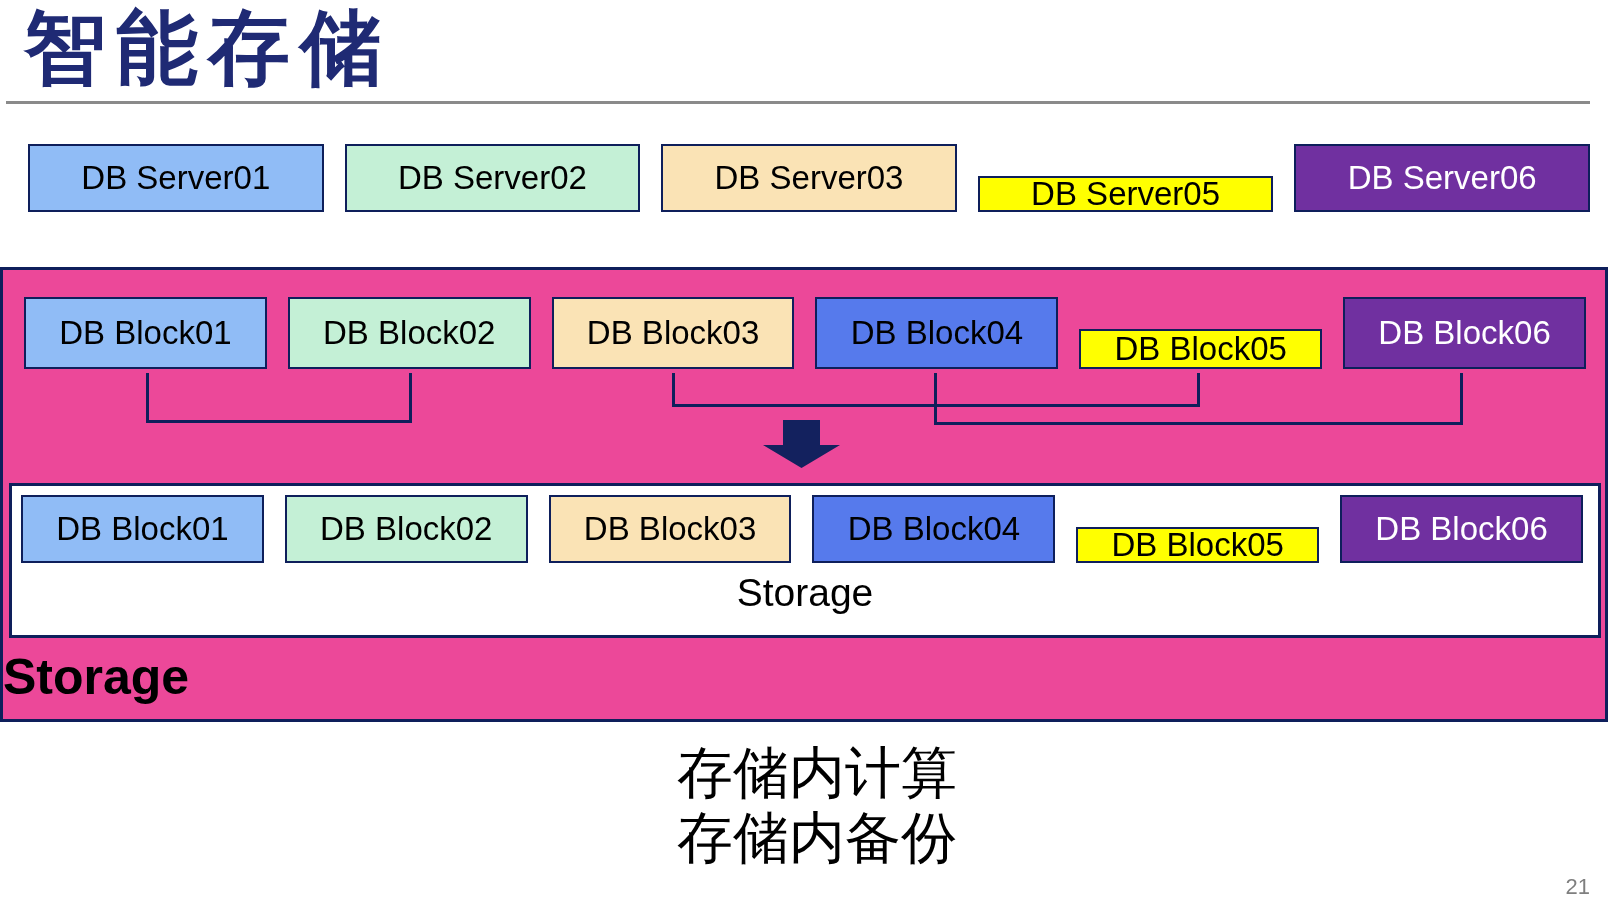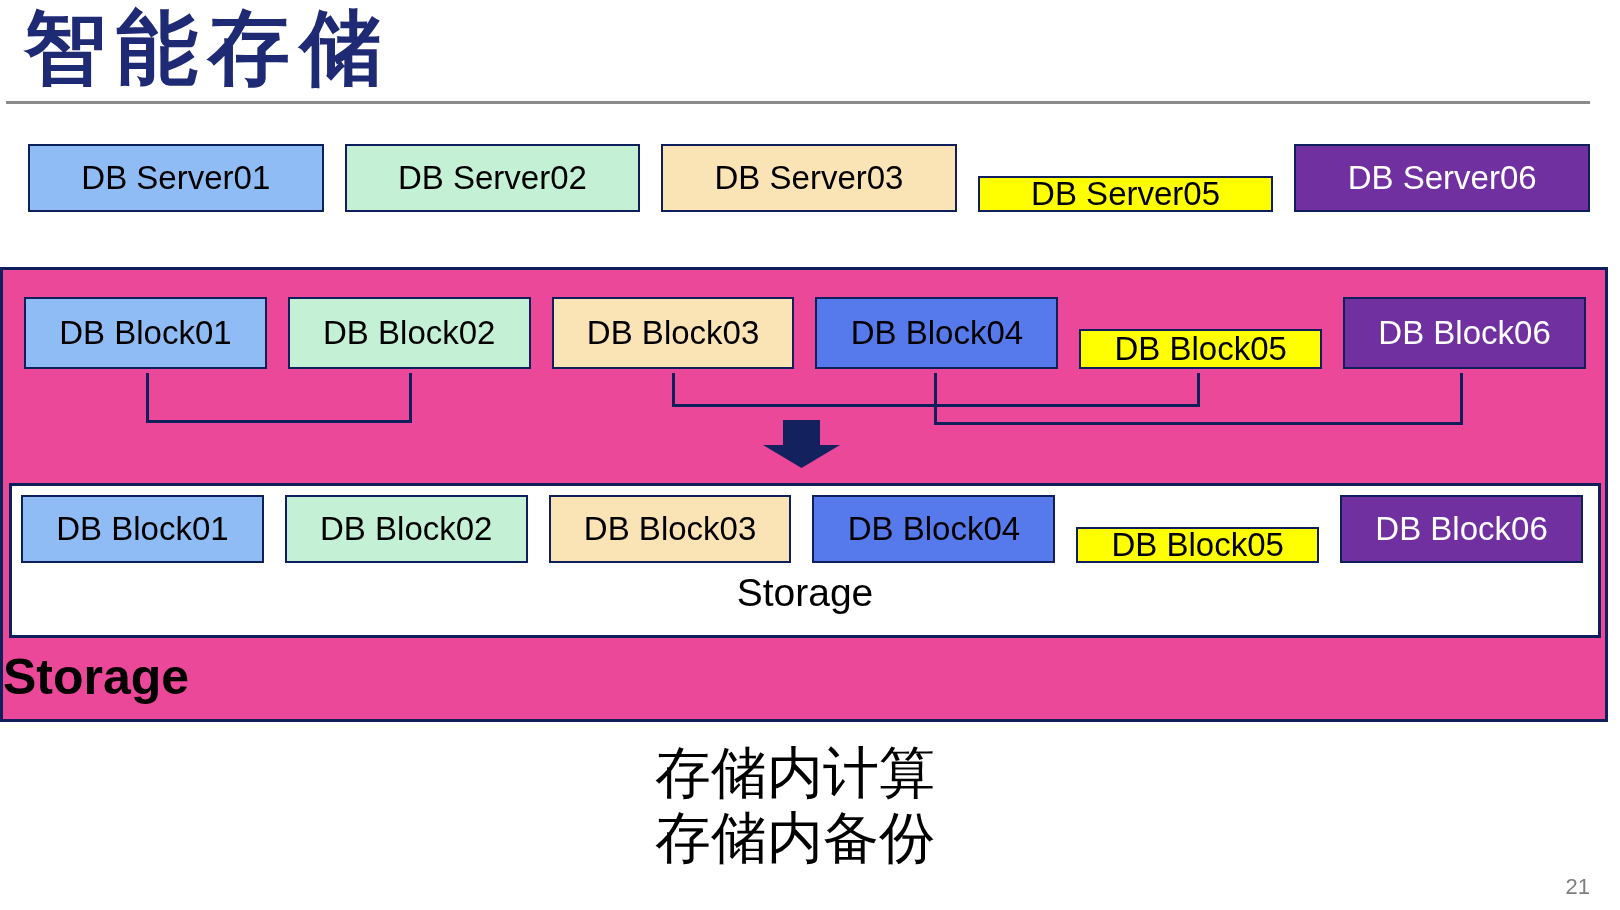--- a/index.html
+++ b/index.html
@@ -58,21 +58,21 @@
   .backup-label{
     position:absolute;left:0;top:85px;width:100%;text-align:center;
     font-size:39px;color:#000;
   }
   .storage-label{
     position:absolute;left:0;top:378px;width:100%;text-align:left;
     font-size:50px;font-weight:bold;color:#000;
   }
   
   .caption{
-    position:absolute;left:655px;top:740px;font-size:56px;line-height:65px;color:#000;
+    position:absolute;left:677px;top:740px;font-size:56px;line-height:65px;color:#000;
     white-space:nowrap;
   }
   .page-number{
     position:absolute;right:30px;top:874px;font-size:22px;color:#7F7F7F;
   }
 </style>
 </head>
 <body>
 
 <div class="slide">

